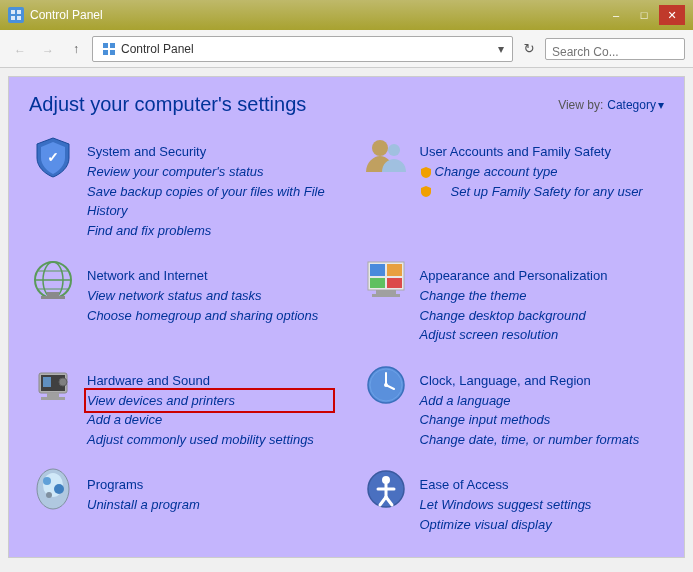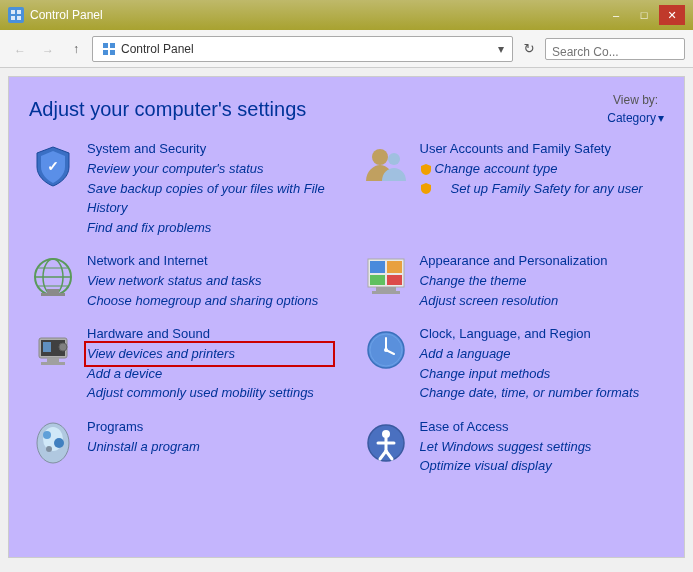--- a/index.html
+++ b/index.html
@@ -146,21 +146,20 @@
       font-size: 20px;
       color: #003399;
       font-weight: normal;
     }
     .view-by {
       display: flex;
       align-items: center;
       gap: 4px;
       font-size: 12px;
       color: #555;
-      flex-direction: column;
     }
     .view-by-label { color: #555; }
     .view-by-value {
       color: #003399;
       cursor: pointer;
       display: flex;
       align-items: flex-start;
       gap: 2px;
     }
 
@@ -185,20 +184,21 @@
       justify-content: center;
     }
     .category-content { flex: 1; }
     .category-title {
       font-size: 13px;
       color: #003399;
       cursor: pointer;
       text-decoration: none;
       display: block;
       margin-bottom: 3px;
+      margin-top: 12px;
     }
     .category-link {
       font-size: 13px;
       color: #003399;
       cursor: pointer;
       display: block;
       line-height: 1.5;
       text-decoration: none;
       font-style: italic;
     }
@@ -333,20 +333,21 @@
           <rect x="23" y="6" width="15" height="12" fill="#e8a040"></rect>
           <rect x="6" y="20" width="15" height="10" fill="#60c060"></rect>
           <rect x="23" y="20" width="15" height="10" fill="#dc4a4a"></rect>
           <rect x="12" y="32" width="20" height="4" fill="#a0a0a0"></rect>
           <rect x="8" y="36" width="28" height="3" fill="#a0a0a0"></rect>
         </svg>
       </div>
       <div class="category-content">
         <a class="category-title">Appearance and Personalization</a>
         <a class="category-link">Change the theme</a>
+        <a class="category-link">Change desktop background</a>
         <a class="category-link">Adjust screen resolution</a>
       </div>
     </div>
 
     <div class="category-item">
       <div class="category-icon">
         <svg width="44" height="44" viewBox="0 0 44 44">
           <rect x="8" y="10" width="28" height="20" rx="2" fill="#b0b0b0" stroke="#888" stroke-width="1"></rect>
           <rect x="10" y="12" width="24" height="16" fill="#404040"></rect>
           <rect x="12" y="14" width="8" height="10" fill="#6090c0"></rect>

